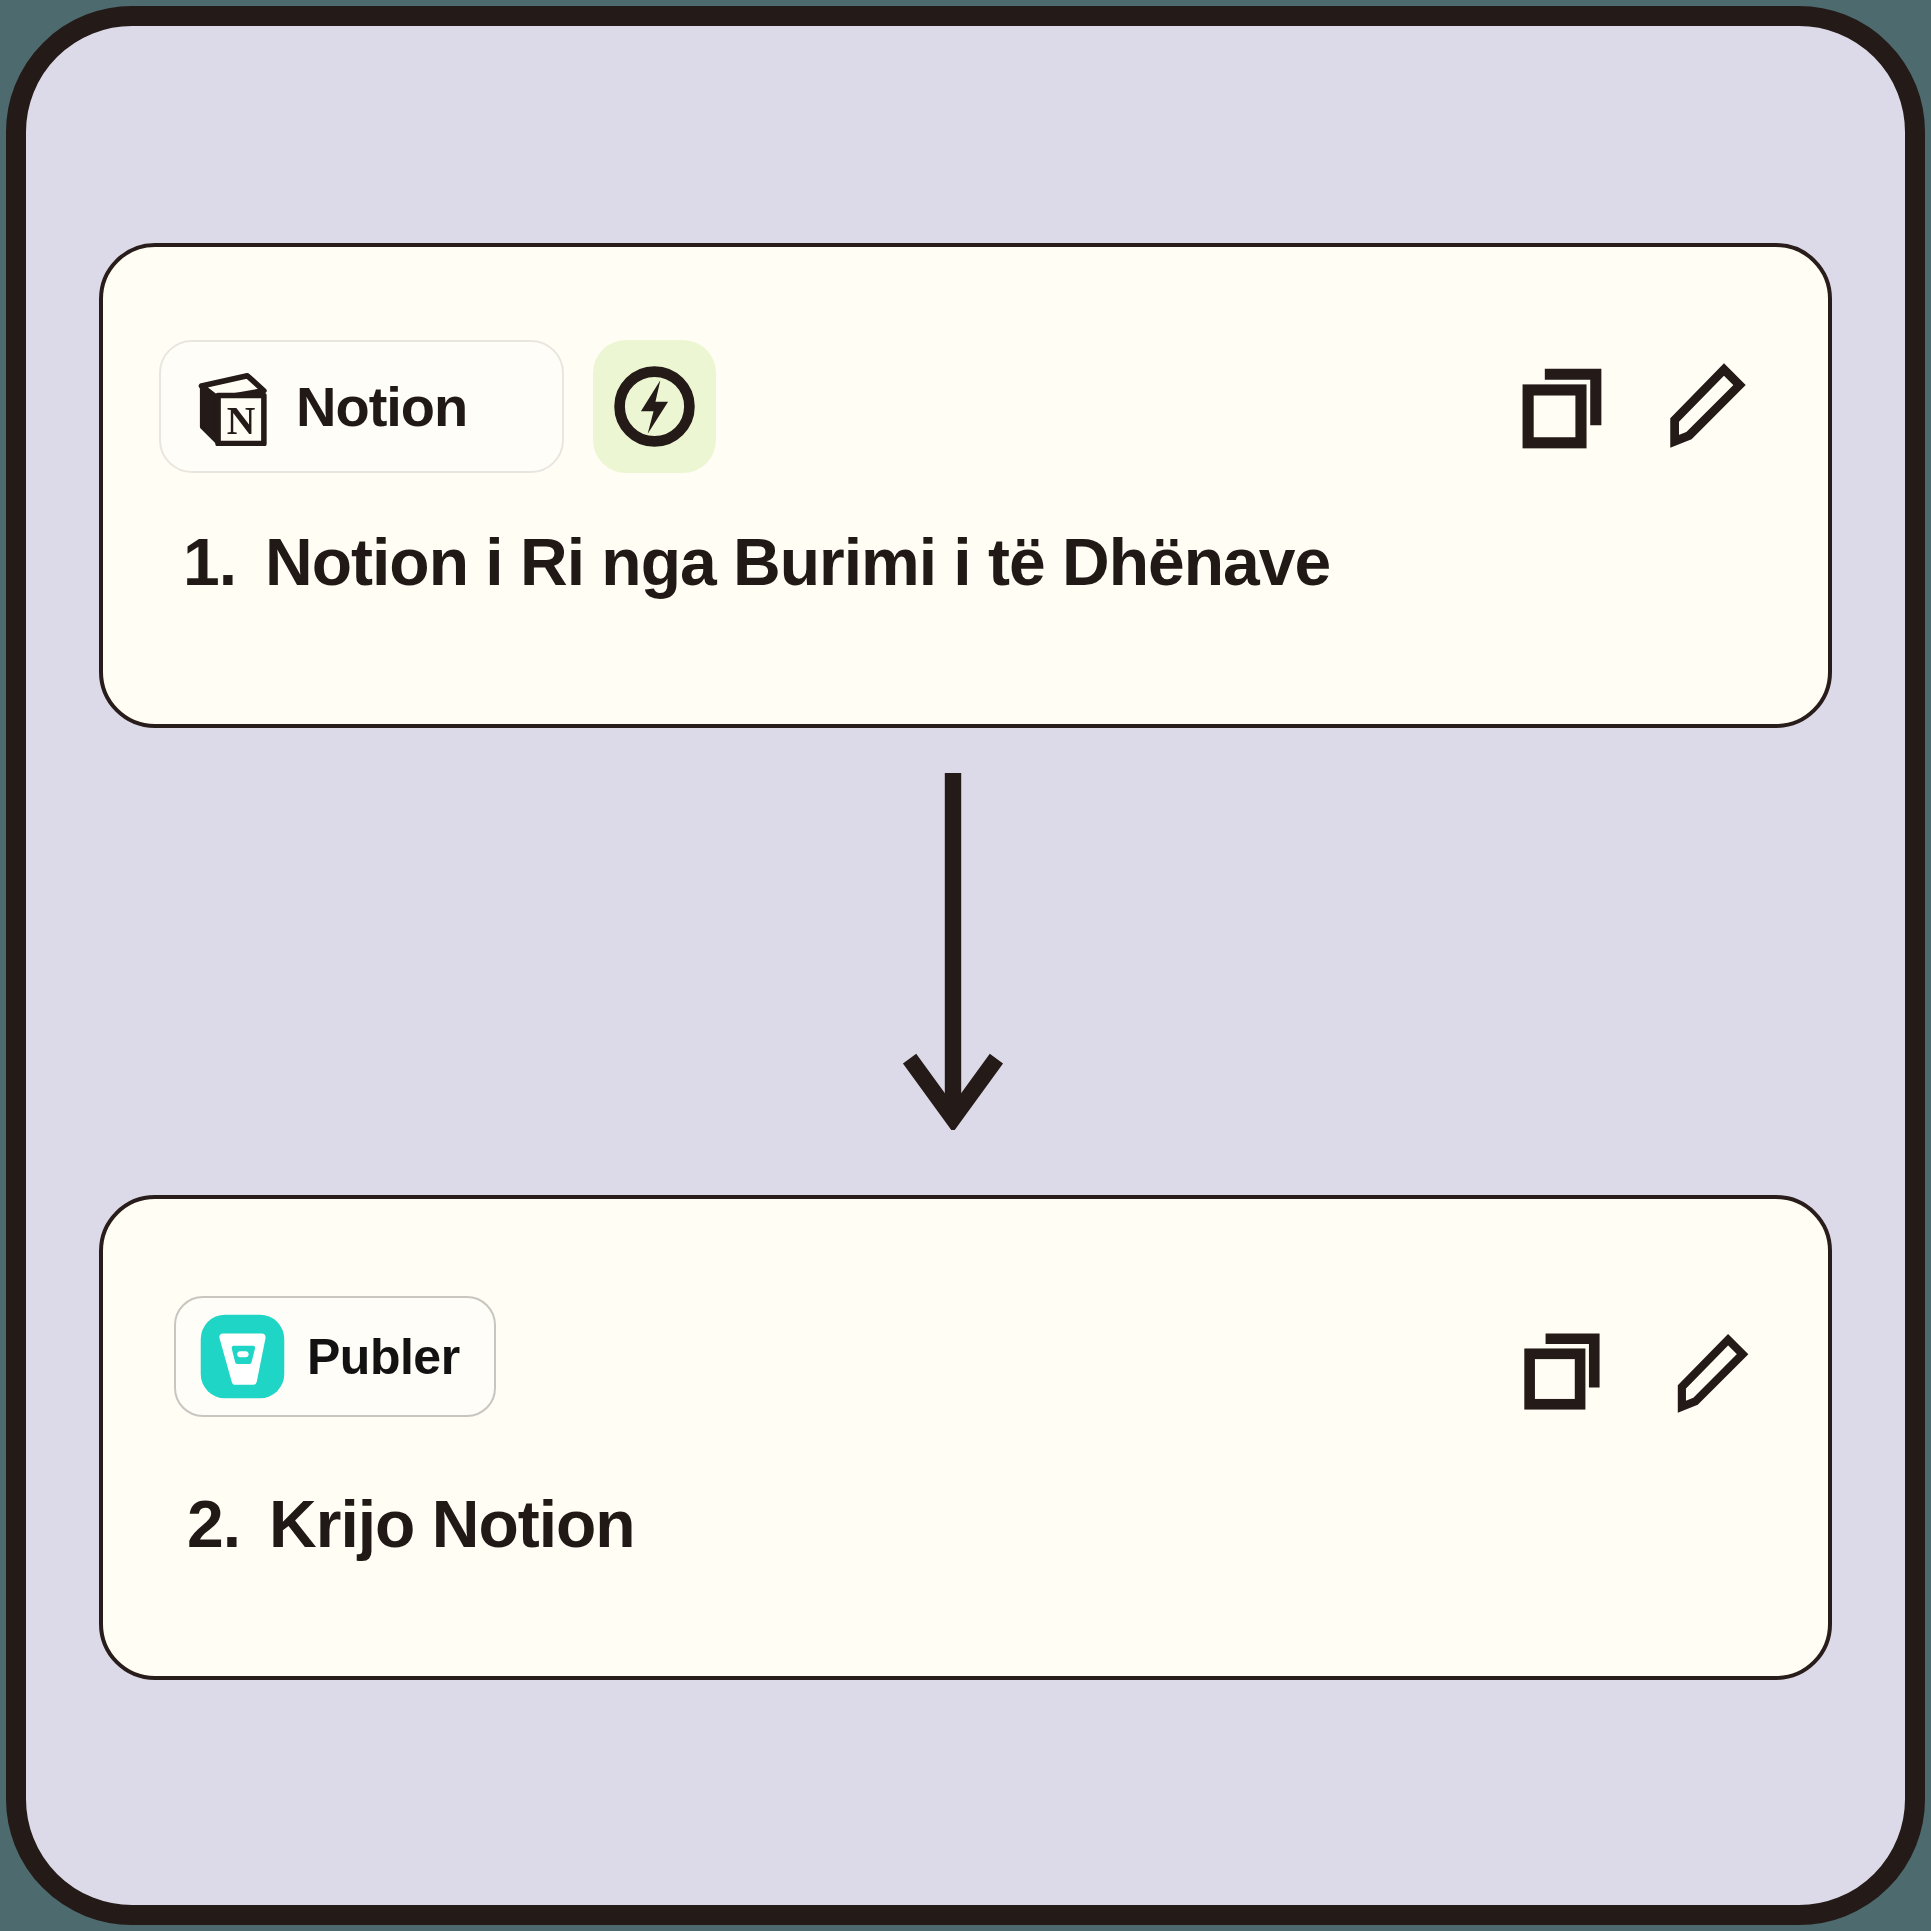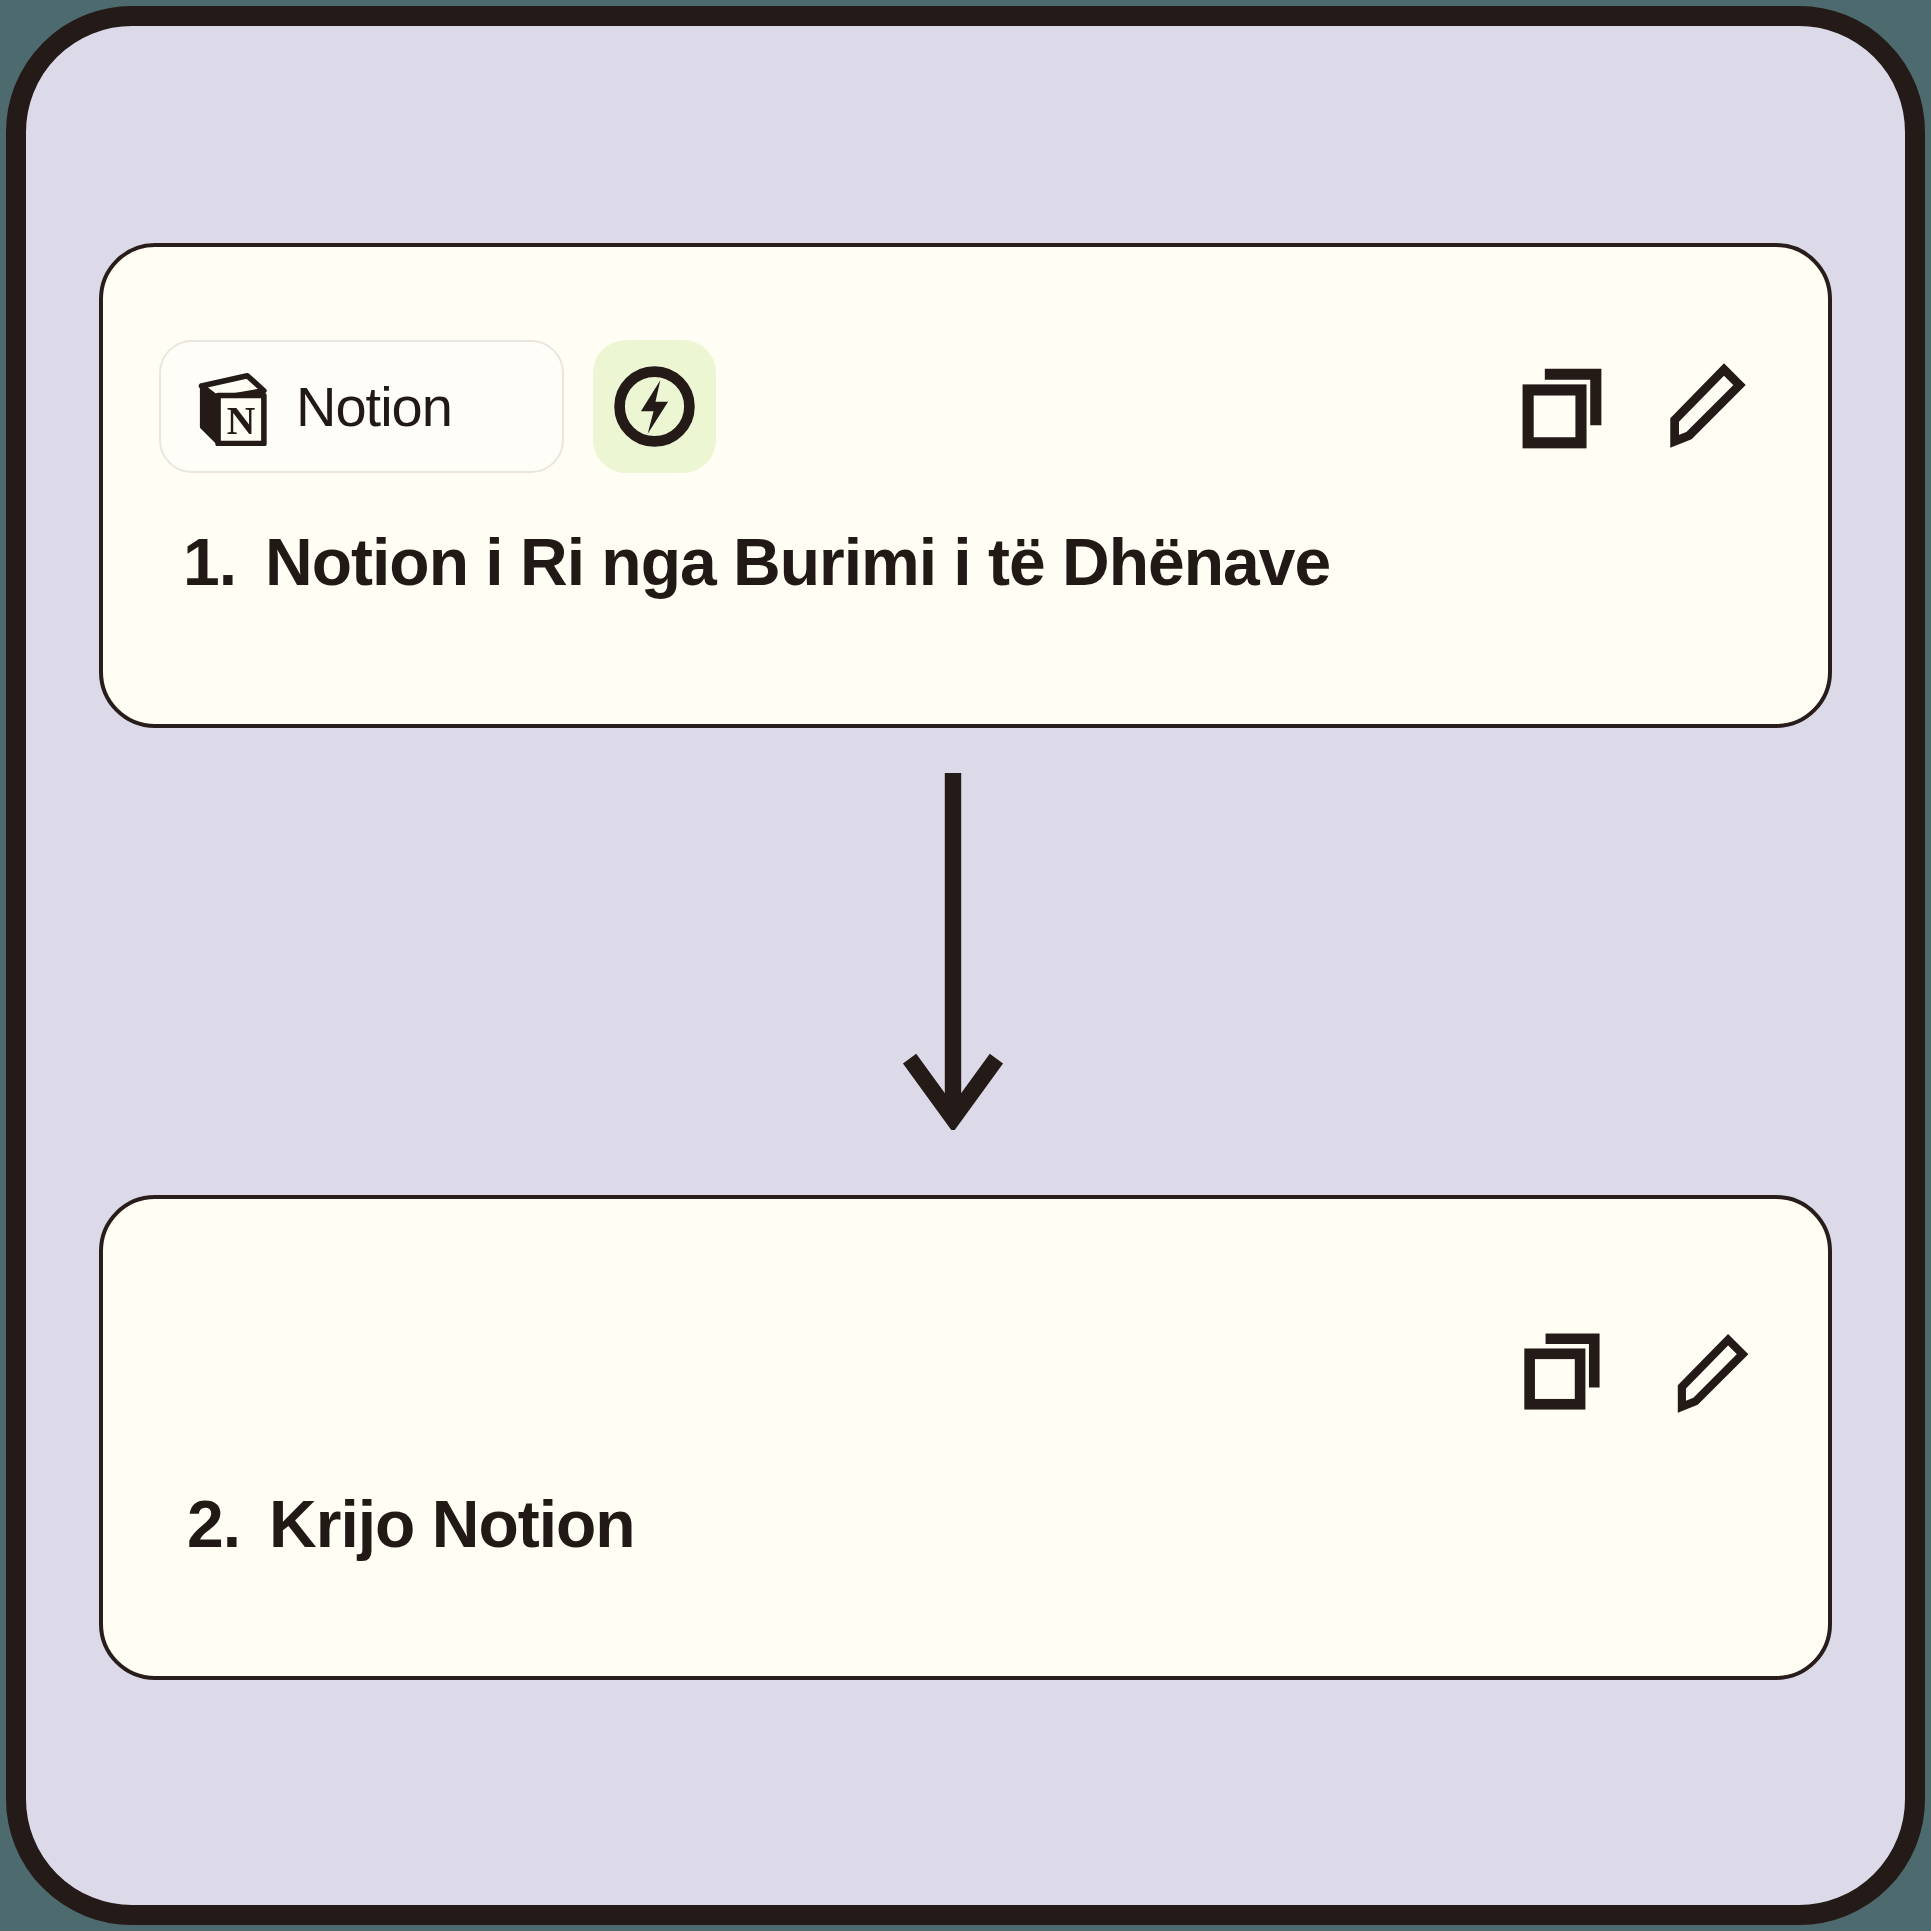--- a/index.html
+++ b/index.html
@@ -40,21 +40,21 @@
 
   .app-badge{
     position:absolute;display:flex;align-items:center;
     background:#fffdf8;
   }
   .notion-badge{
     left:56px;top:93px;width:405px;height:133px;
     border:2.9px solid var(--badge-border-light);
     border-radius:33px;padding:0 0 0 31px;gap:25px;
   }
-  .notion-badge .app-label{font-size:56px;font-weight:400;color:var(--text);letter-spacing:-1px;}
+  .notion-badge .app-label{font-size:56px;font-weight:700;color:var(--text);letter-spacing:-1px;}
   .publer-badge{
     left:71px;top:97px;width:322px;height:121px;
     border:2.9px solid var(--badge-border-grey);
     border-radius:29px;padding:0 0 0 23px;gap:21px;
   }
   .publer-badge .app-label{font-size:50px;font-weight:700;color:#121212;letter-spacing:-0.5px;}
 
   .trigger-badge{
     position:absolute;left:490px;top:93px;width:123px;height:133px;
     background:var(--trigger-bg);border-radius:33px;
@@ -138,20 +138,31 @@
     <span>
       <svg width="112" height="357" viewBox="0 0 116 370">
         <line x1="58" y1="0" x2="58" y2="352" stroke="#241a17" stroke-width="17"></line>
         <path d="M13 296 L58 358 L103 296" fill="none" stroke="#241a17" stroke-width="17" stroke-linejoin="miter"></path>
       </svg>
     </span>
   </div>
 
   <div class="card card2">
 
+    <div class="app-badge publer-badge">
+      <span>
+        <svg width="87" height="87" viewBox="0 0 100 100">
+          <rect x="2" y="2" width="96" height="96" rx="28" fill="#1fd5c6"></rect>
+          <path d="M28 28 H72 L62 78 H42 Z" fill="#ffffff" stroke="#ffffff" stroke-width="9" stroke-linejoin="round"></path>
+          <path d="M40 40 H62 L58 56 H44 Z" fill="#1fd5c6" stroke="#1fd5c6" stroke-width="5" stroke-linejoin="round"></path>
+          <rect x="44" y="44" width="13" height="7" rx="3.5" fill="#ffffff"></rect>
+        </svg>
+      </span>
+      <span class="app-label">Publer</span>
+    </div>
 
     <button class="icon-btn copy-btn2">
       <span>
         <svg width="85" height="85" viewBox="0 0 96 96">
           <path d="M30 11 H85 V66" fill="none" stroke="#241a17" stroke-width="12"></path>
           <rect x="12" y="28" width="57" height="57" fill="none" stroke="#241a17" stroke-width="12"></rect>
         </svg>
       </span>
     </button>
 

